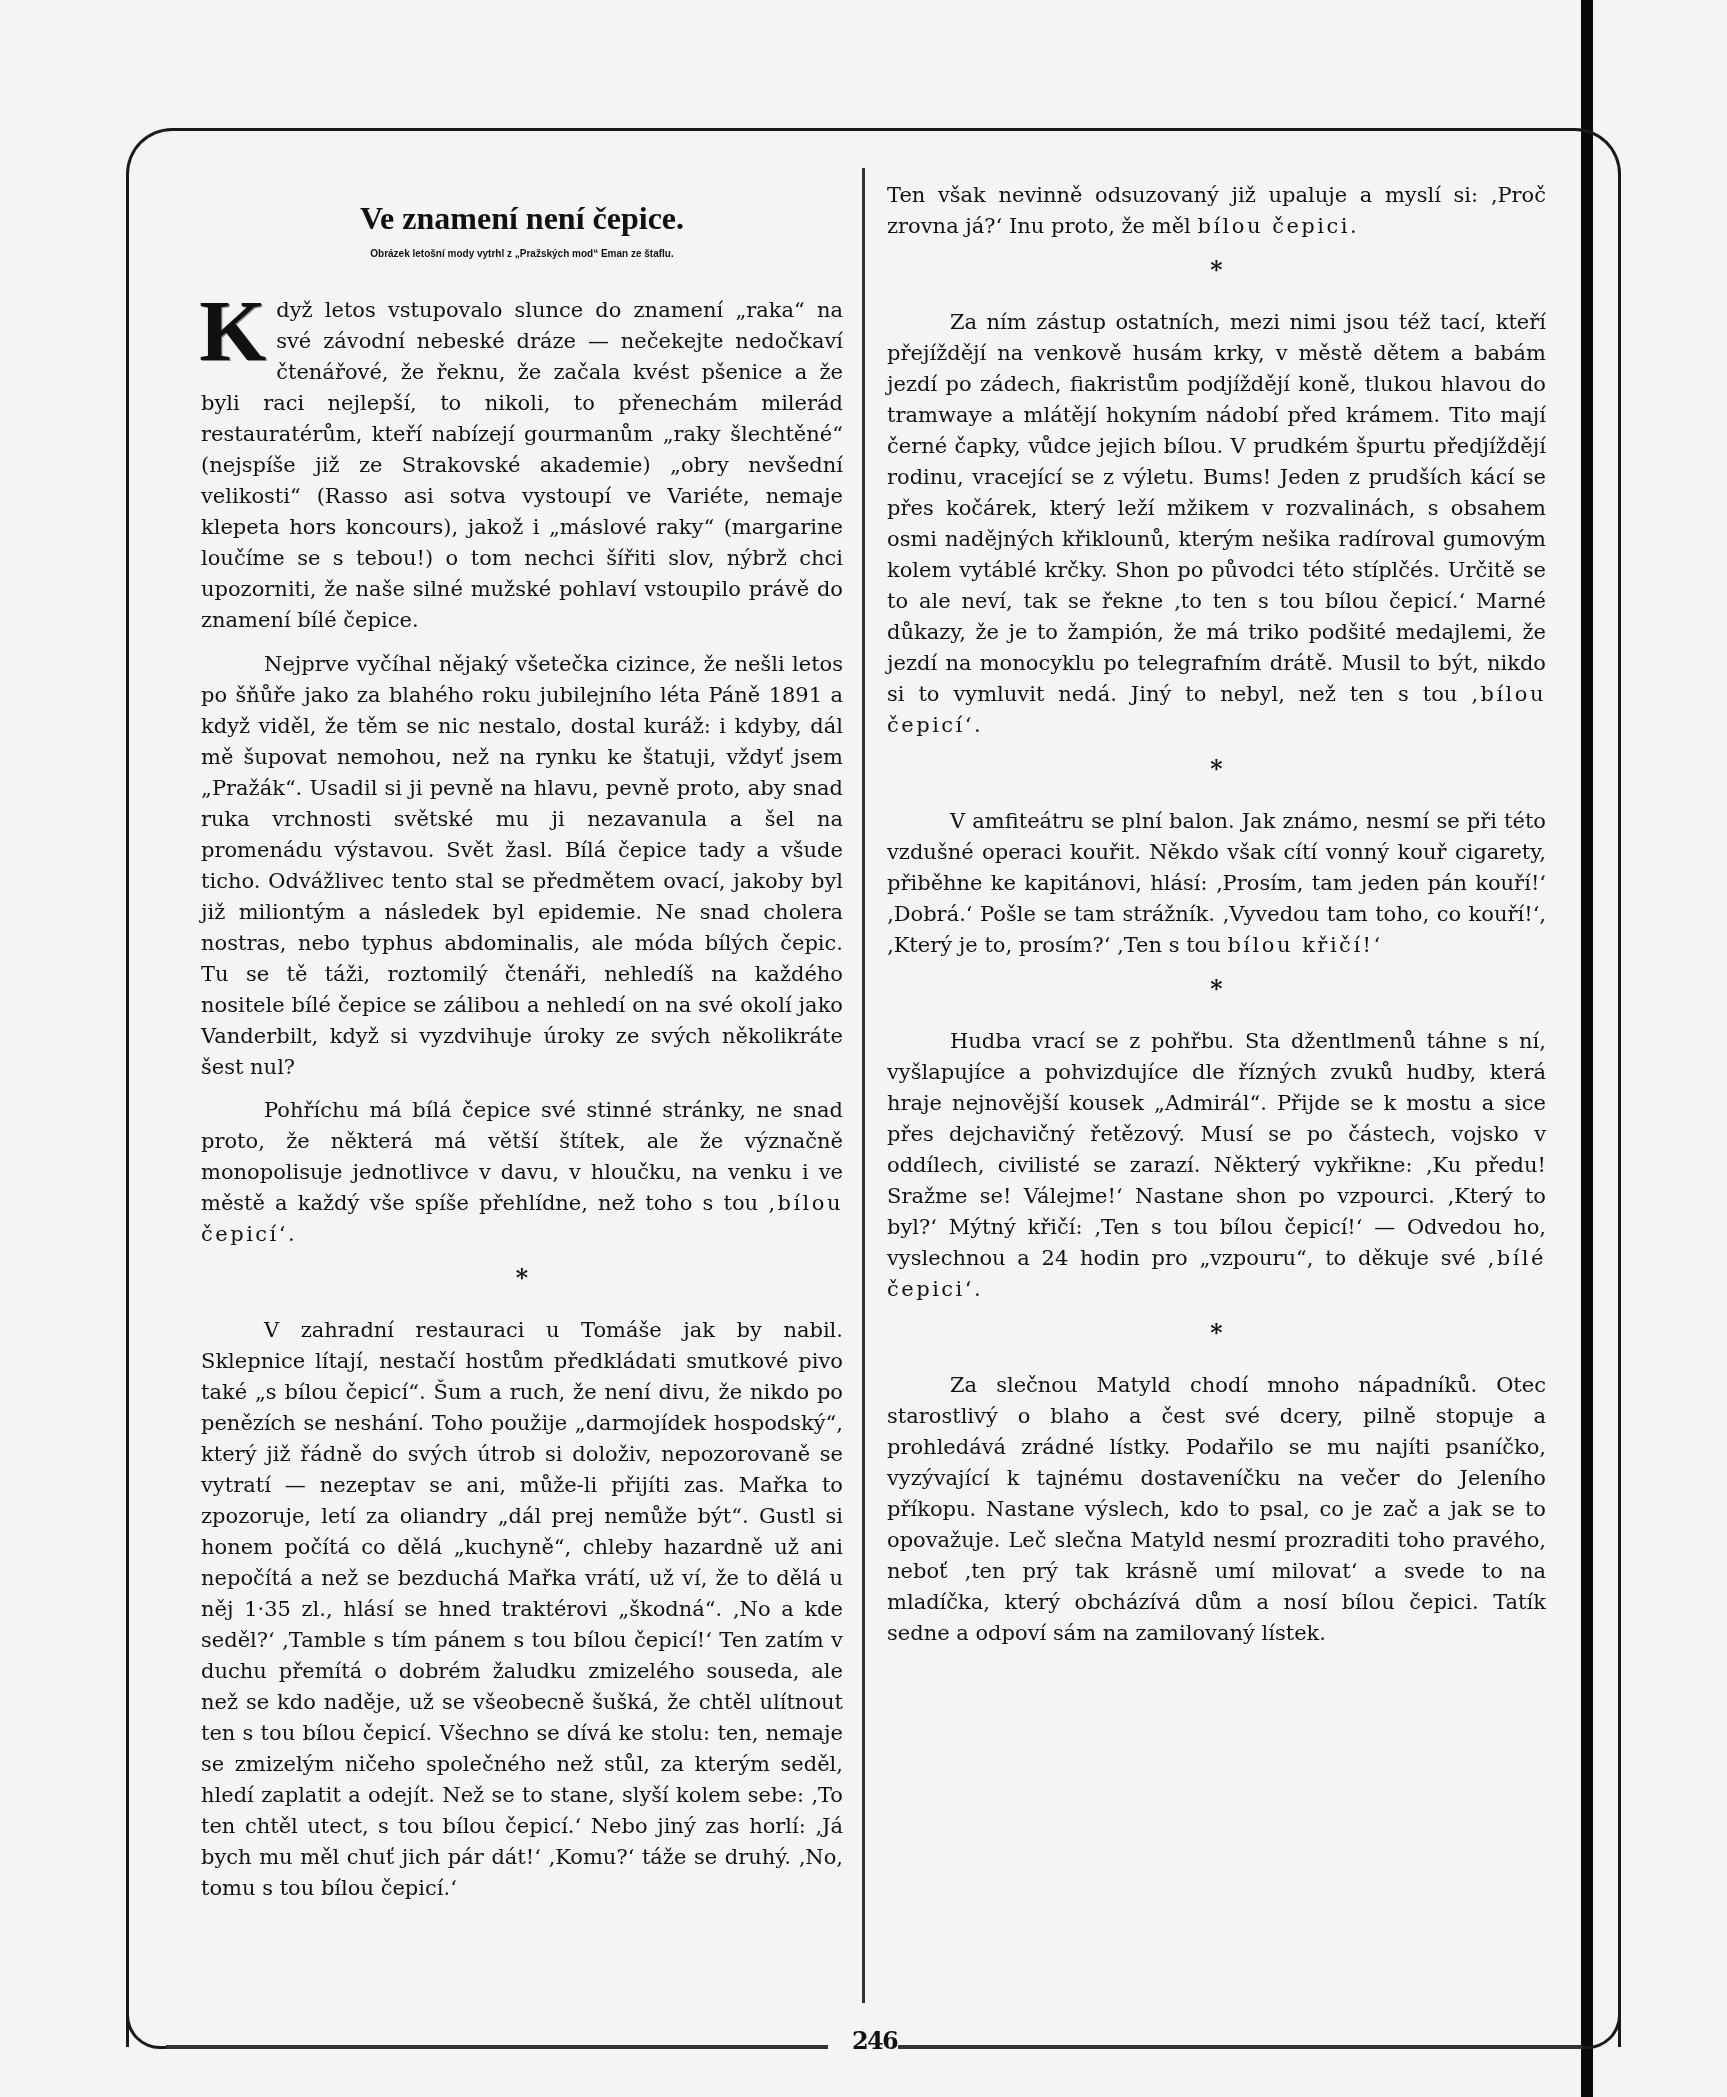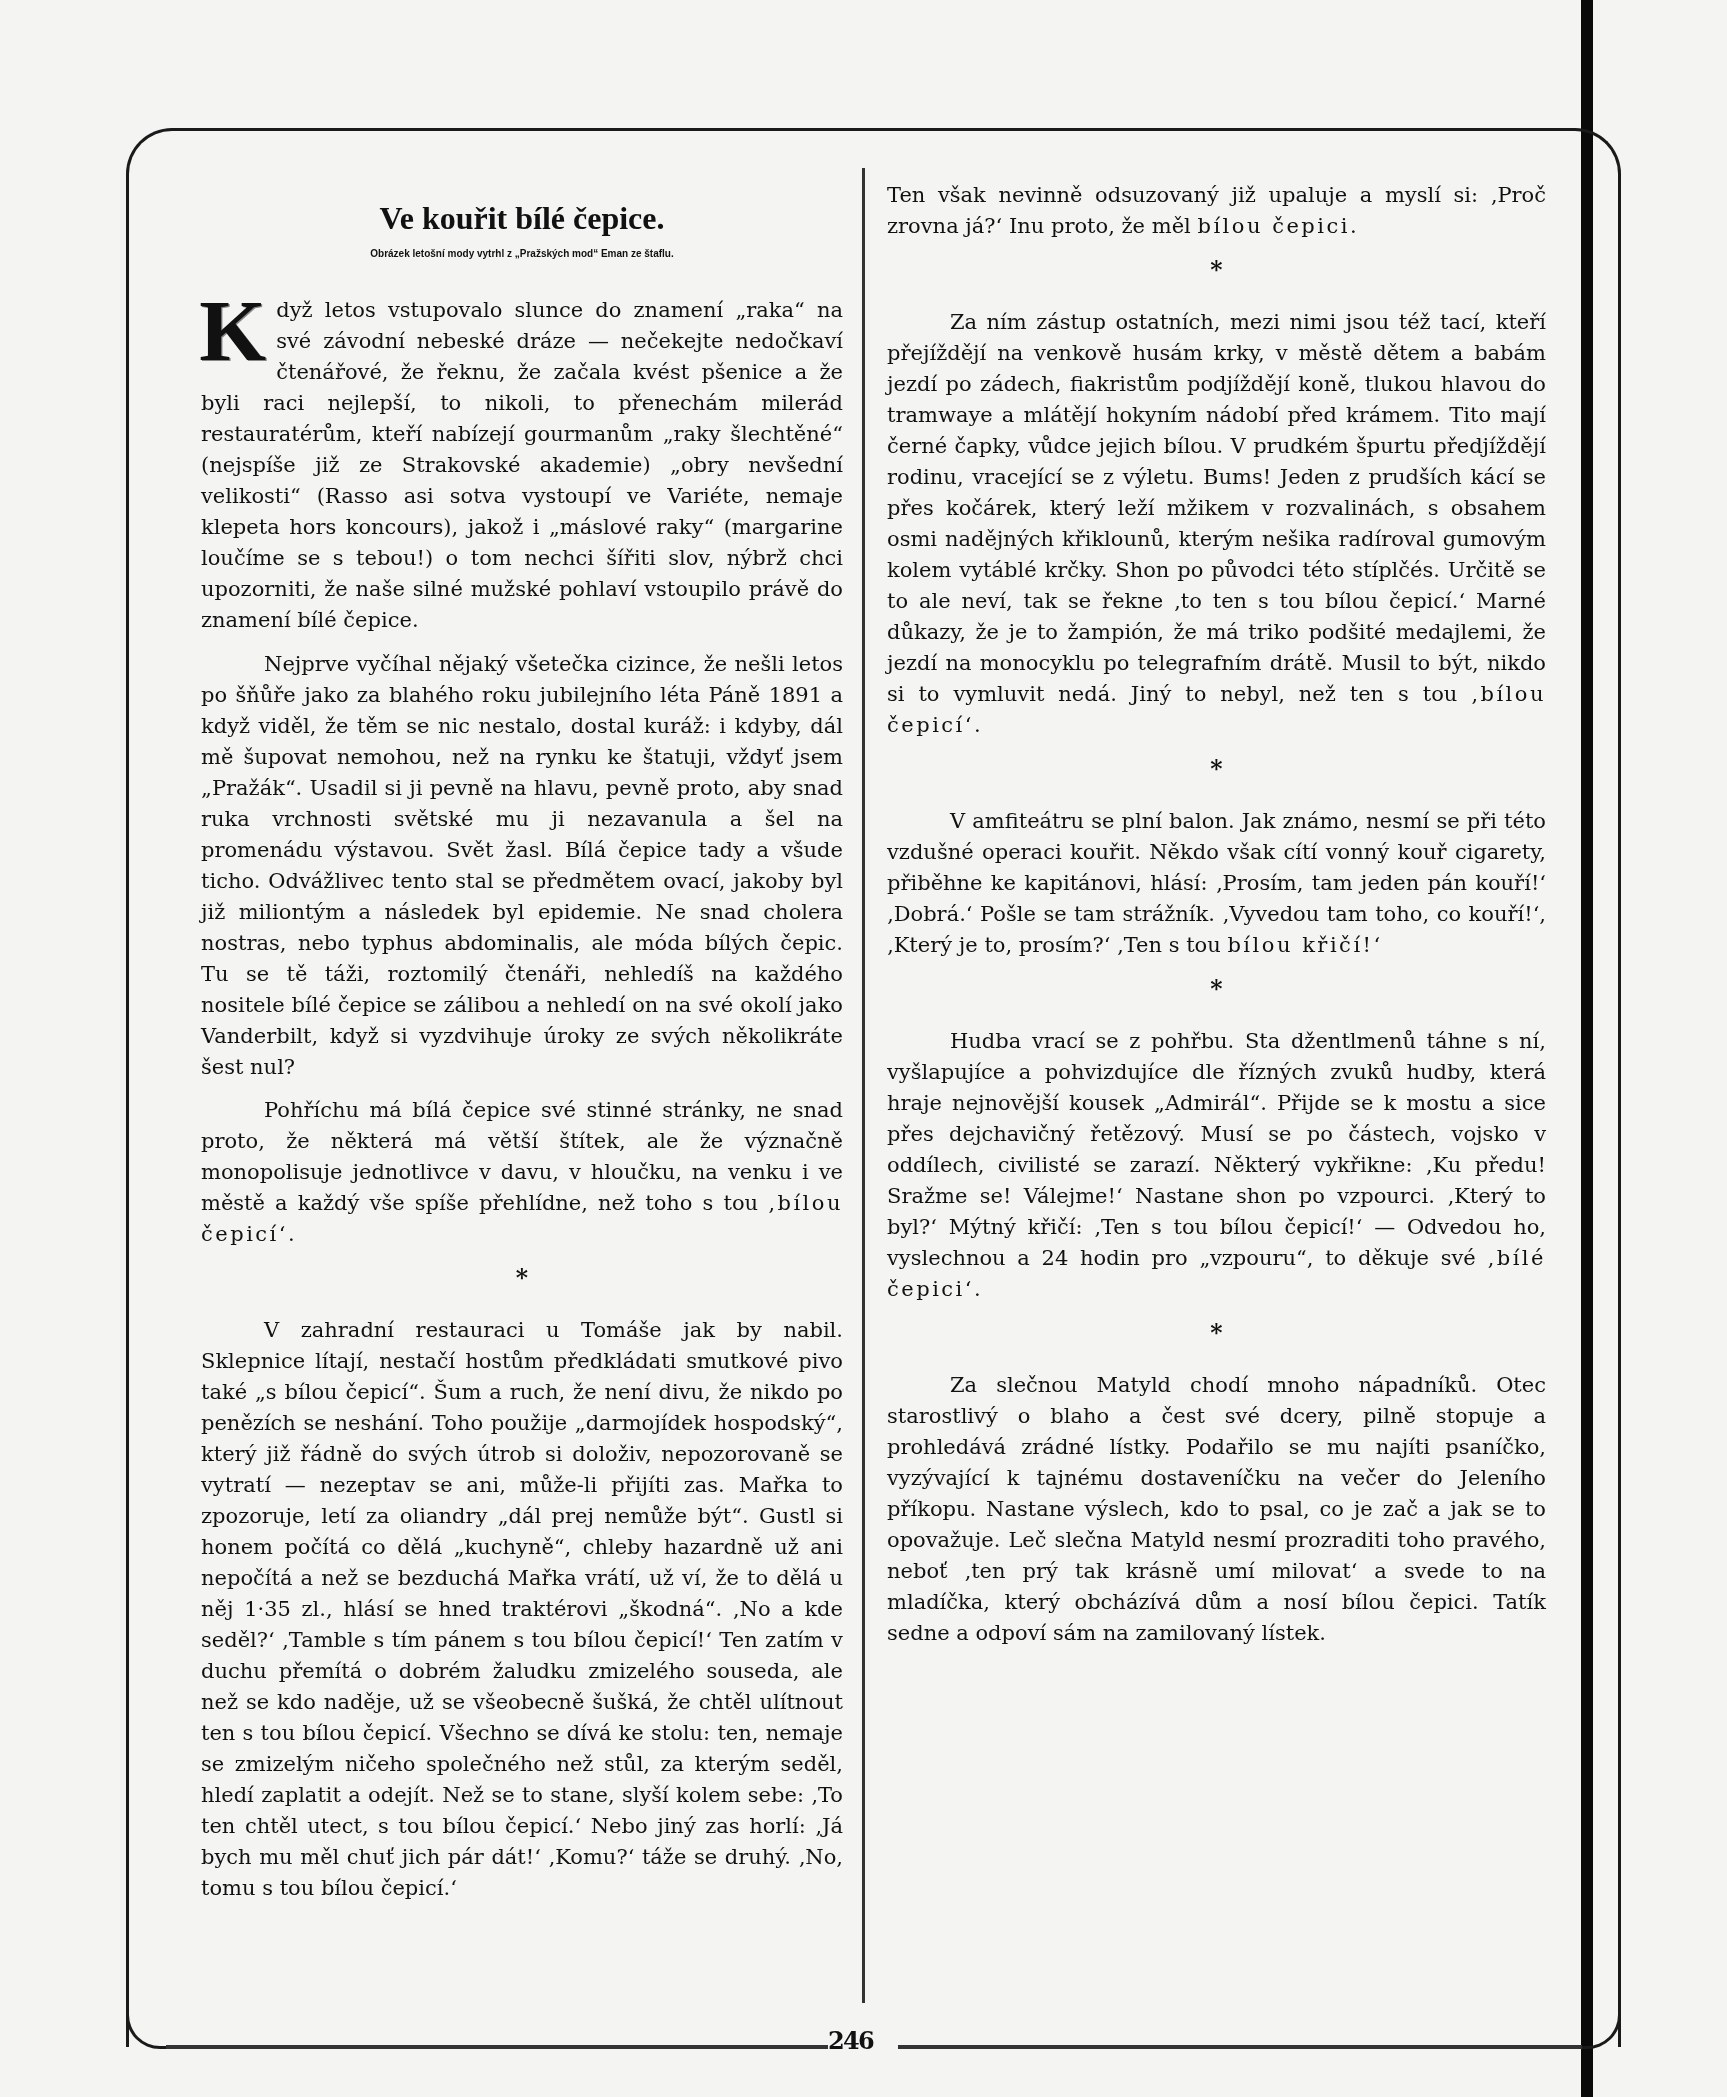--- a/index.html
+++ b/index.html
@@ -31,21 +31,21 @@
       border-right: 3.8px solid #1a1a1a; border-bottom: 3.8px solid #1a1a1a;
       border-bottom-right-radius: 34px; box-sizing: border-box;
     }
     .frame-bottom-line-l {
       position: absolute; left: 166px; top: 2045px; width: 663px; height: 3.8px; background: #333;
     }
     .frame-bottom-line-r {
       position: absolute; left: 898px; top: 2045px; width: 684px; height: 3.8px; background: #333;
     }
     .page-number {
-      position: absolute; left: 828px; top: 2026px; width: 69px; text-align: left;
+      position: absolute; left: 828px; top: 2026px; width: 69px; text-align: right;
       font-family: "DejaVu Serif", serif; font-weight: bold; font-size: 24px;
       letter-spacing: -1.7px; background: #f4f4f2;
     }
     .divider {
       position: absolute; left: 862px; top: 168px; width: 2.9px; height: 1835px; background: #333;
     }
     .col {
       position: absolute; top: 180px;
       font-size: 21px; line-height: 31px;
       text-align: justify;
@@ -86,21 +86,21 @@
 <div class="frame"></div>
 <div class="frame-bottom-left"></div>
 <div class="frame-bottom-right"></div>
 <div class="frame-bottom-line-l"></div>
 <div class="frame-bottom-line-r"></div>
 <div class="page-number">246</div>
 
 <div class="divider"></div>
 
 <div class="col col-left">
-  <div class="title">Ve kouřit bílé čepice.</div>
+  <div class="title">Ve znamení není čepice.</div>
   <div class="subtitle">Obrázek letošní mody vytrhl z „Pražských mod“ Eman ze štaflu.</div>
 
   <p class="first"><span class="dropcap">K</span><span>dyž letos vstupovalo slunce do znamení „raka“ na své závodní nebeské dráze — nečekejte nedočkaví čtenářové, že řeknu, že začala kvést pšenice a že byli raci nejlepší, to nikoli, to přenechám milerád restauratérům, kteří nabízejí gourmanům „raky šlechtěné“ (nejspíše již ze Strakovské akademie) „obry nevšední velikosti“ (Rasso asi sotva vystoupí ve Variéte, nemaje klepeta hors koncours), jakož i „máslové raky“ (margarine loučíme se s tebou!) o tom nechci šířiti slov, nýbrž chci upozorniti, že naše silné mužské pohlaví vstoupilo právě do znamení bílé čepice.</span></p>
 
   <p>Nejprve vyčíhal nějaký všetečka cizince, že nešli letos po šňůře jako za blahého roku jubilejního léta Páně 1891 a když viděl, že těm se nic nestalo, dostal kuráž: i kdyby, dál mě šupovat nemohou, než na rynku ke štatuji, vždyť jsem „Pražák“. Usadil si ji pevně na hlavu, pevně proto, aby snad ruka vrchnosti světské mu ji nezavanula a šel na promenádu výstavou. Svět žasl. Bílá čepice tady a všude ticho. Odvážlivec tento stal se předmětem ovací, jakoby byl již miliontým a následek byl epidemie. Ne snad cholera nostras, nebo typhus abdominalis, ale móda bílých čepic. Tu se tě táži, roztomilý čtenáři, nehledíš na každého nositele bílé čepice se zálibou a nehledí on na své okolí jako Vanderbilt, když si vyzdvihuje úroky ze svých několikráte šest nul?</p>
 
   <p><span>Pohříchu má bílá čepice své stinné stránky, ne snad proto, že některá má větší štítek, ale že význačně monopolisuje jednotlivce v davu, v hloučku, na venku i ve městě a každý vše spíše přehlídne, než toho s tou </span><span class="spaced">‚bílou čepicí‘.</span></p>
 
   <div class="star">*</div>
 

